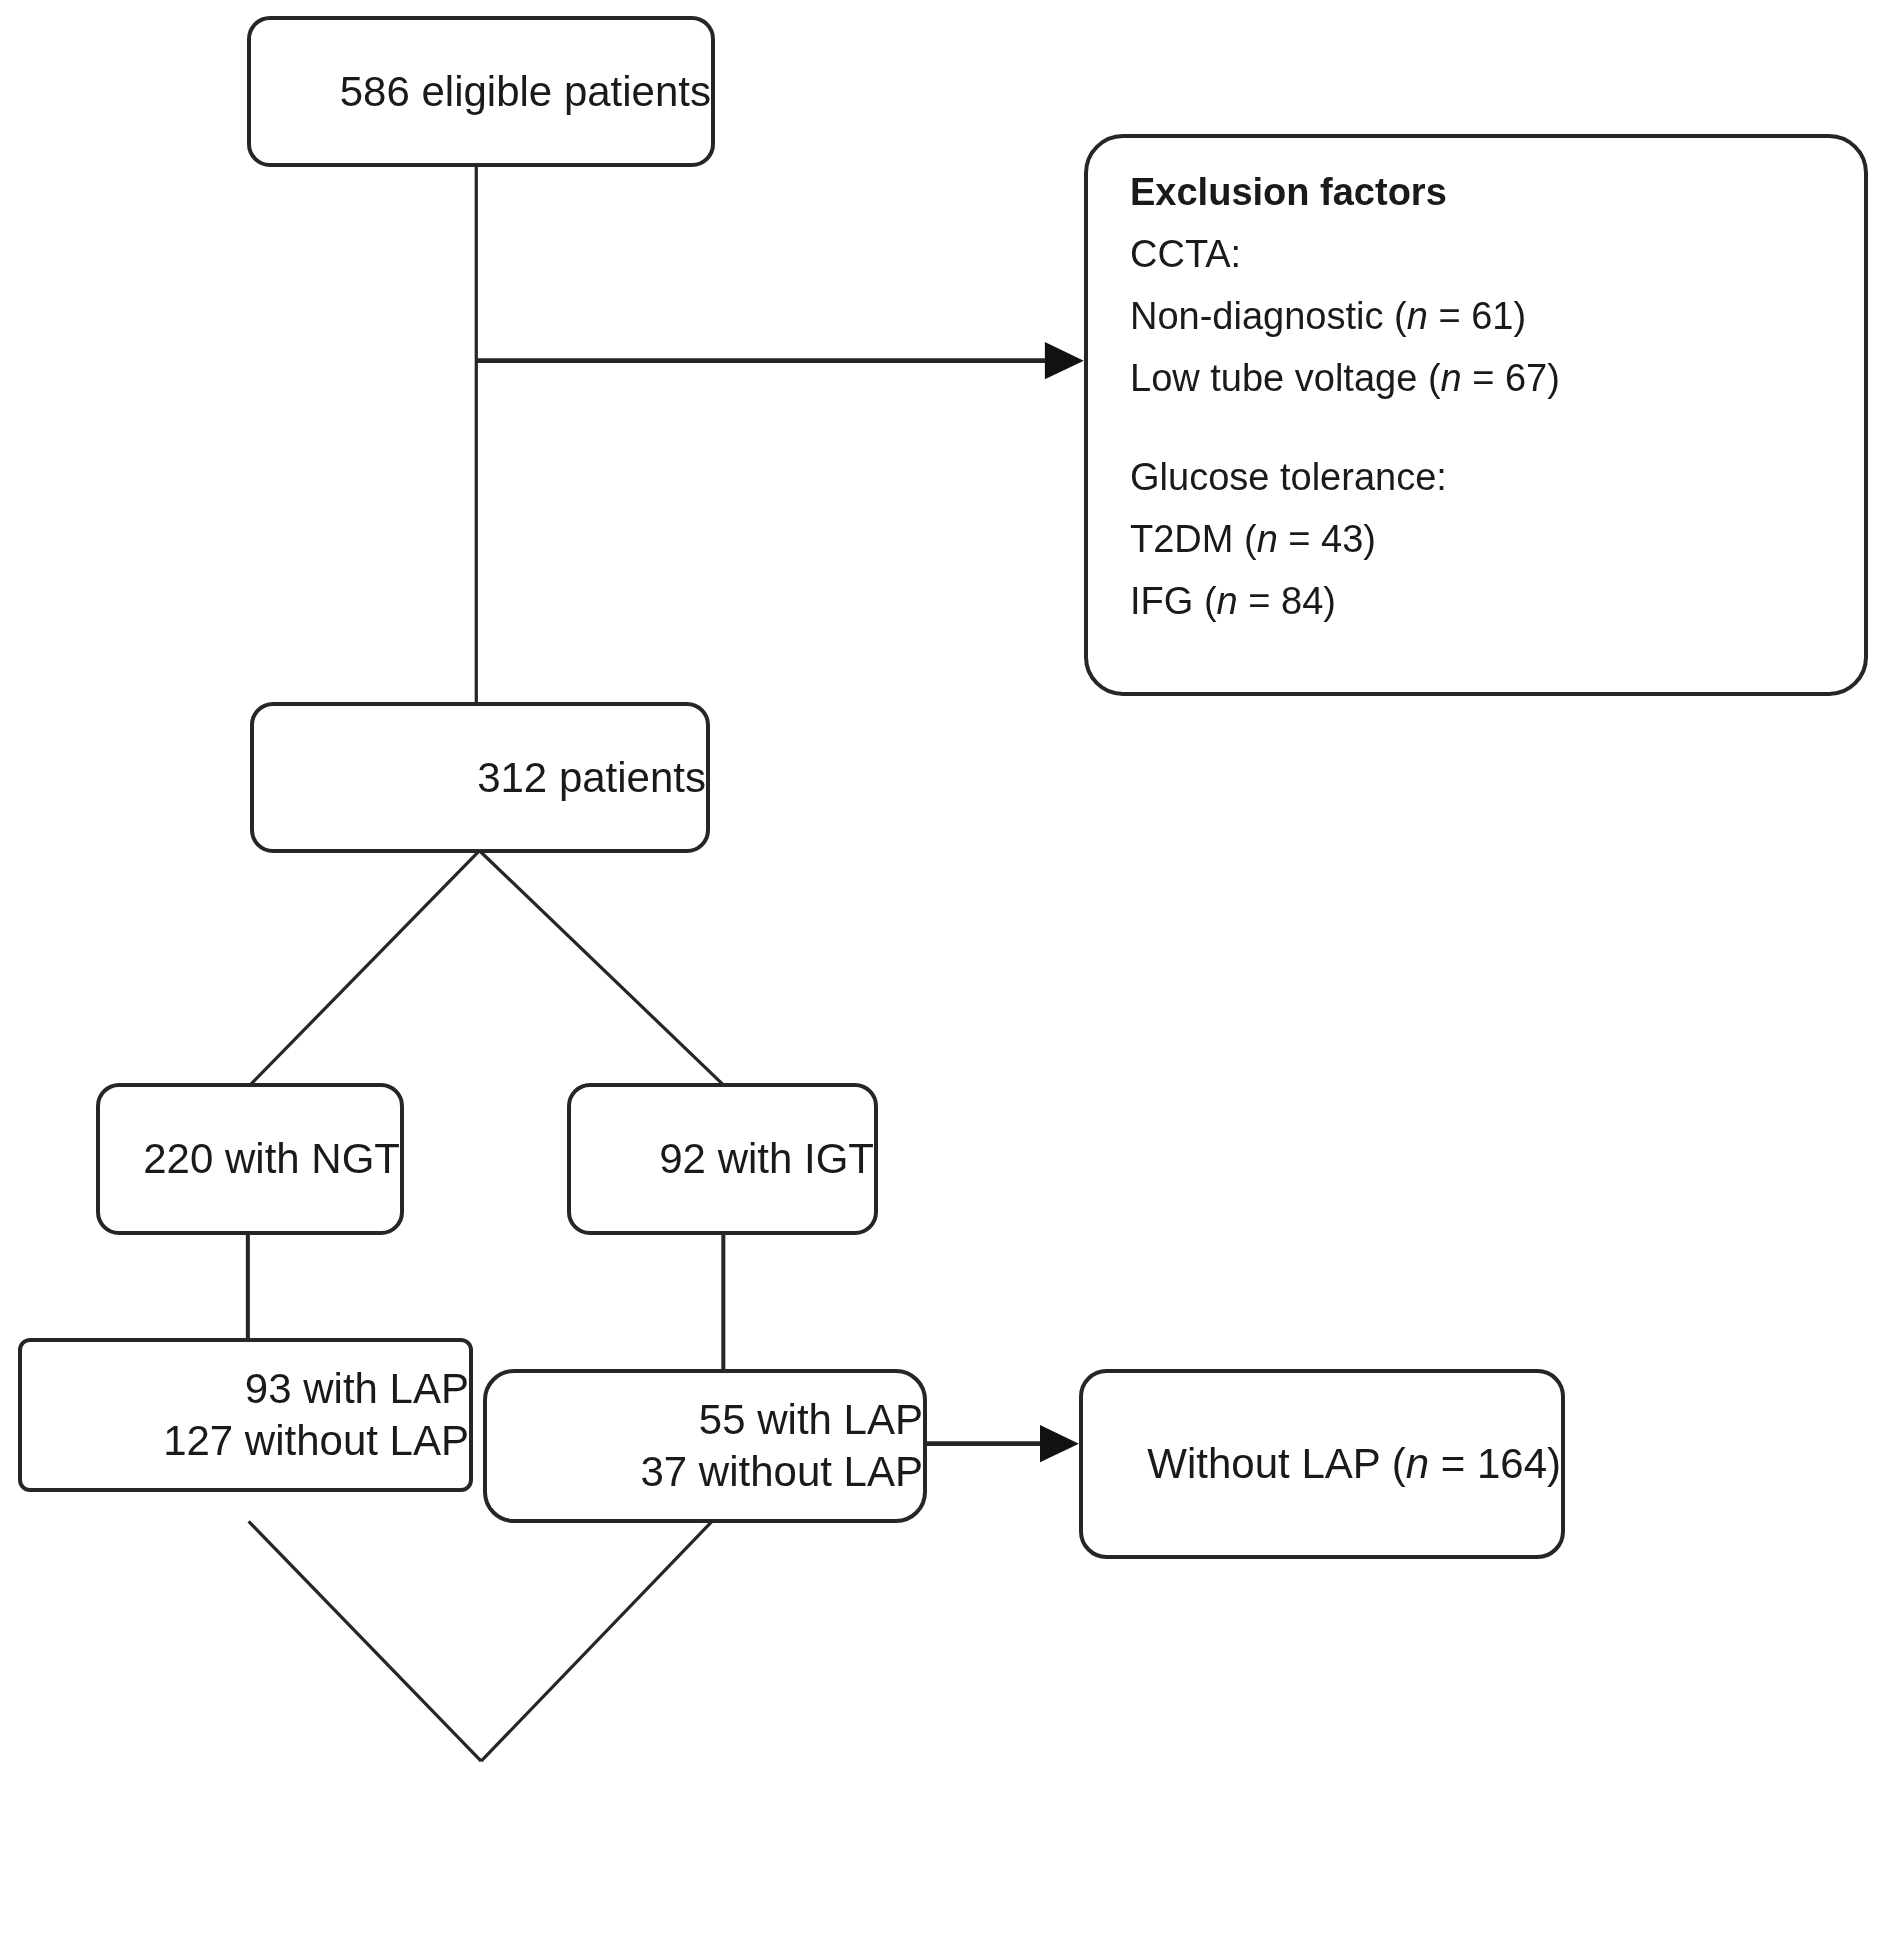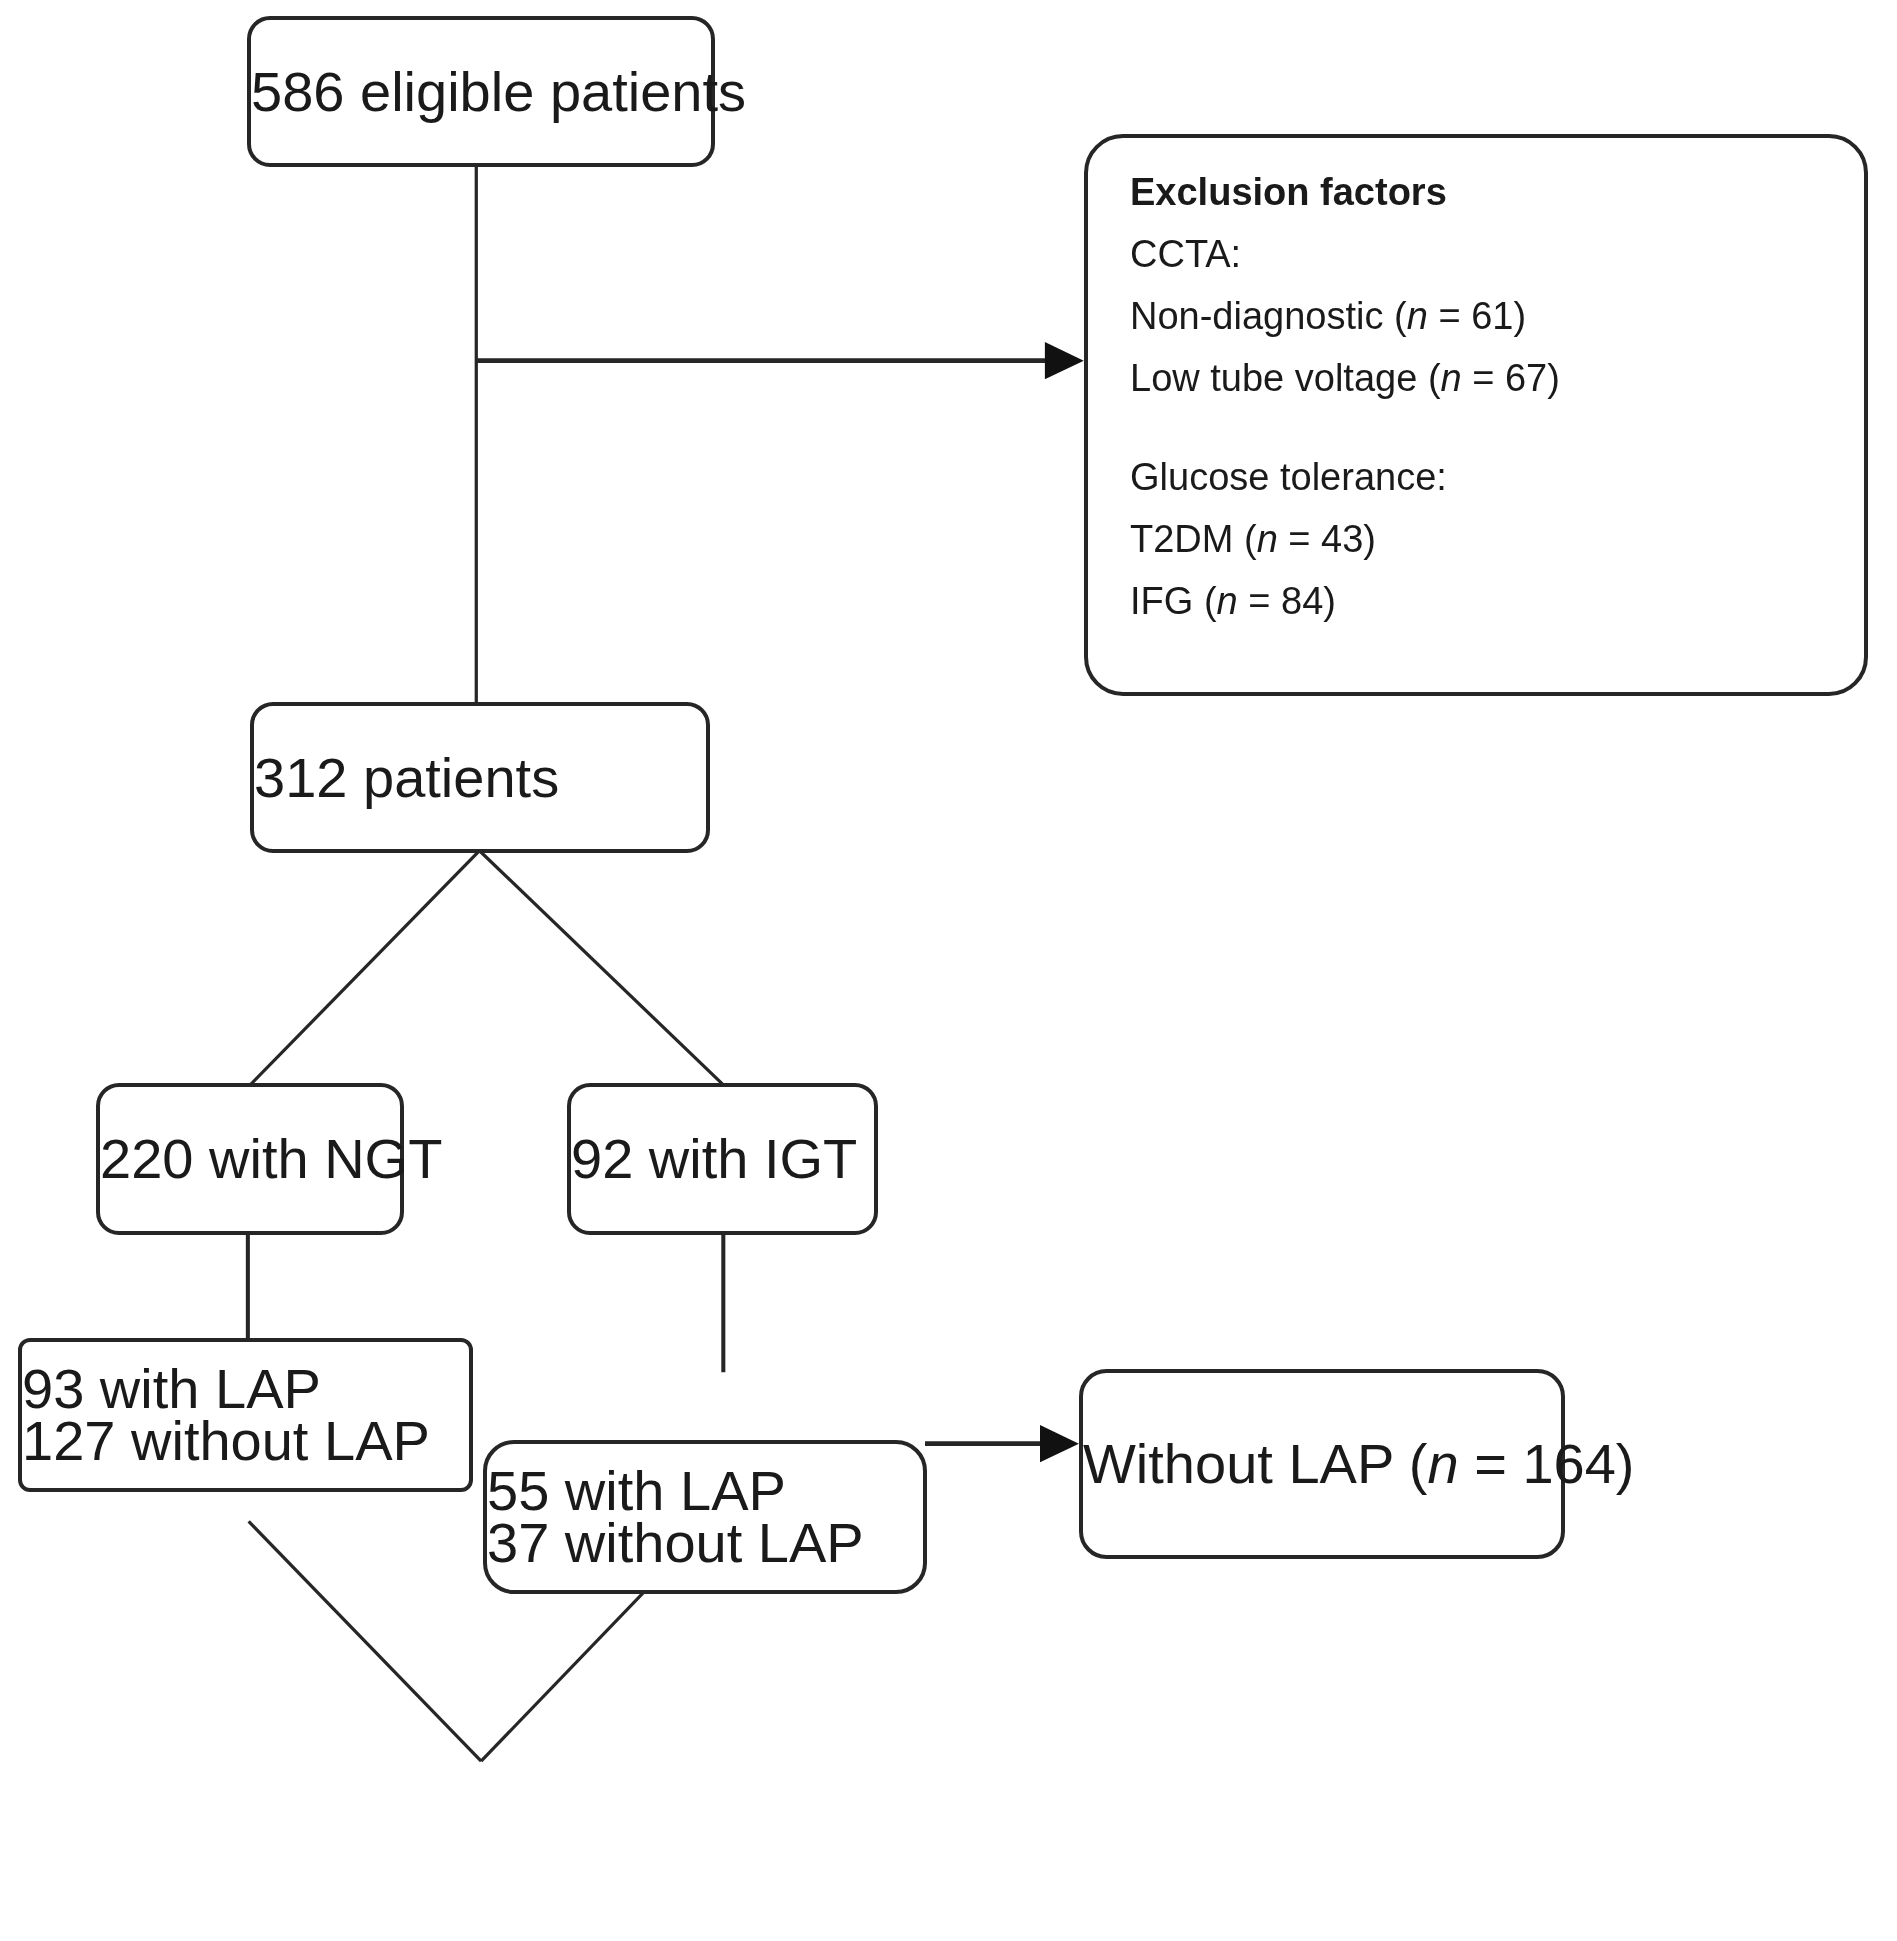--- a/index.html
+++ b/index.html
@@ -17,40 +17,40 @@
     width: 1897px; height: 1942px;
     z-index: 1;
   }
   .box {
     position: absolute;
     background: #ffffff;
     border: 4px solid #262626;
     box-sizing: border-box;
     display: flex;
     flex-direction: column;
-    align-items: flex-start;
+    align-items: flex-end;
     justify-content: center;
     text-align: center;
     z-index: 2;
-    font-size: 56px;
+    font-size: 42px;
     line-height: 52px;
     white-space: nowrap;
   }
   .r28 { border-radius: 23px; }
   .r34 { border-radius: 27.5px; }
   .r38 { border-radius: 31px; }
   .box-eligible   { left: 247px;  top: 16px;   width: 468px; height: 151px; }
   .box-exclusion  { left: 1084px; top: 134px;  width: 784px; height: 562px;
                     border-radius: 39px; align-items: flex-start; justify-content: flex-start;
                     text-align: left; padding: 23px 8px 0 42px; font-size: 38px; line-height: 62px; }
   .box-cohort     { left: 250px;  top: 702px;  width: 460px; height: 151px; }
   .box-ngt        { left: 96px;  top: 1083px; width: 308px; height: 152px; }
   .box-igt        { left: 567px;  top: 1083px; width: 311px; height: 152px; }
   .box-lap-ngt    { left: 18px;   top: 1338px; width: 455px; height: 154px; border-radius: 12px; }
-  .box-lap-igt    { left: 483px;  top: 1440px; width: 444px; height: 154px; }
+  .box-lap-igt    { left: 483px;  top: 1369px; width: 444px; height: 154px; }
   .box-withoutlap { left: 1079px; top: 1369px; width: 486px; height: 190px; }
   .box-final      { left: 253px;  top: 1760px; width: 463px; height: 157px; }
   .xline { white-space: nowrap; }
   .xline.bold { font-weight: bold; }
   .xgap { height: 37px; }
   .ital { font-style: italic; }
 </style>
 </head>
 <body>
 

